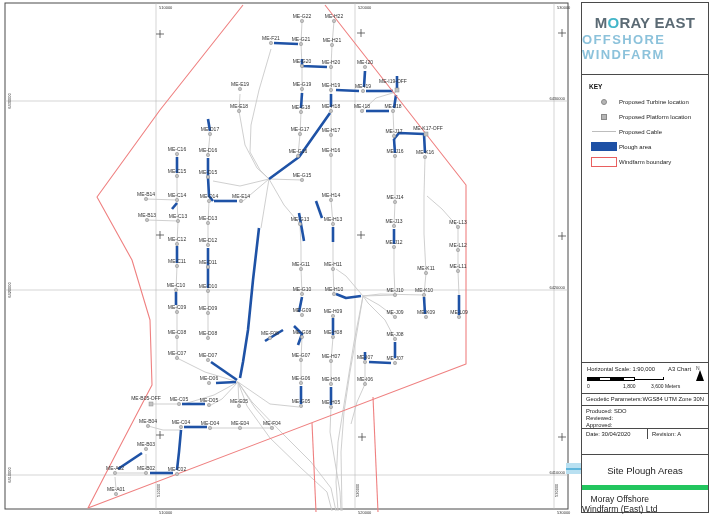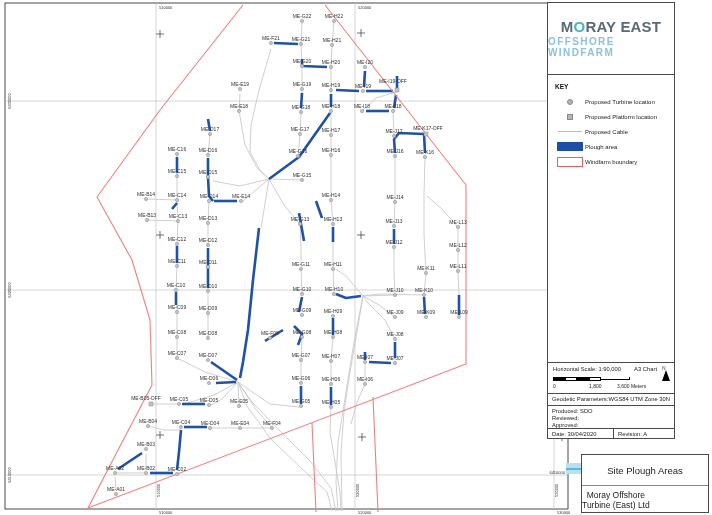--- a/index.html
+++ b/index.html
@@ -2,26 +2,26 @@
 <html><head>
 <meta charset="utf-8">
 <style>
   html,body{margin:0;padding:0;}
   body{
     position:relative;width:712px;height:515px;background:#ffffff;
     font-family:"Liberation Sans", sans-serif;overflow:hidden;
   }
   #map-svg{position:absolute;left:0;top:0;}
   .panel-box{position:absolute;background:#fff;border:1px solid #4a4a4a;box-sizing:border-box;}
-  #info-box{left:547px;top:2px;width:128px;height:437px;}
+  #info-box{left:581px;top:2px;width:128px;height:509px;}
   #title-box{left:581px;top:454px;width:128px;height:59px;}
   .logo-area{height:71px;border-bottom:1px solid #4a4a4a;display:flex;flex-direction:column;justify-content:center;align-items:center;}
   .logo-title{font-size:15px;font-weight:bold;color:#5b6a74;letter-spacing:0.2px;line-height:16px;}
   .logo-title .teal-o{color:#43b6c9;}
-  .logo-sub{font-size:10px;font-weight:bold;color:#8cc2db;letter-spacing:1.4px;margin-top:1px;}
+  .logo-sub{font-size:13px;font-weight:bold;color:#8cc2db;letter-spacing:1.4px;margin-top:1px;}
   .key-area{padding:8px 7px 0 7px;}
   .key-heading{font-size:6.5px;font-weight:bold;color:#111;margin-bottom:7px;}
   .key-row{display:flex;align-items:center;margin-bottom:6px;height:9px;}
   .key-marker-cell{width:30px;display:flex;justify-content:center;align-items:center;flex:0 0 30px;}
   .key-label{font-size:6px;color:#222;}
   .mk-dot{width:4px;height:4px;border-radius:50%;background:#b5b5b5;border:1px solid #8a8a8a;}
   .mk-square{width:4px;height:4px;background:#b5b5b5;border:1px solid #8a8a8a;}
   .mk-line{width:24px;border-top:1px solid #bdbdbd;}
   .mk-plough{width:26px;height:9px;background:#1d50a5;}
   .mk-boundary{width:24px;height:8px;background:#fff;border:1.3px solid #e95f5f;}
@@ -36,21 +36,21 @@
   .sc-a3{position:absolute;top:3px;right:17px;font-size:5.8px;color:#222;}
   .sc-bar{position:absolute;top:14px;left:5px;height:4px;display:flex;}
   .sc-seg{width:12px;height:4px;border:0.5px solid #000;box-sizing:border-box;}
   .sc-seg.b{background:#000;} .sc-seg.w{background:#fff;}
   .sc-tail{width:28px;height:2px;border-bottom:1px solid #000;border-right:1px solid #000;}
   .sc-ticks{position:absolute;top:20px;left:5px;right:2px;font-size:5px;color:#222;}
   .sc-t0{position:absolute;left:0;} .sc-t1{position:absolute;left:36px;} .sc-t2{position:absolute;left:64px;}
   .north-arrow{position:absolute;top:2px;right:3px;width:10px;height:18px;}
   .na-n{font-size:5px;color:#444;position:absolute;top:0;left:1px;}
   .na-tri{position:absolute;top:5px;left:1px;width:0;height:0;border-left:4px solid transparent;border-right:4px solid transparent;border-bottom:11px solid #000;}
-  .tb-title{height:30px;border-bottom:1px solid #22c55e;display:flex;align-items:center;justify-content:center;font-size:9.5px;color:#222;}
+  .tb-title{height:30px;border-bottom:5px solid #22c55e;display:flex;align-items:center;justify-content:center;font-size:9.5px;color:#222;}
   .tb-company{height:27px;display:flex;align-items:center;justify-content:flex-start;text-align:center;font-size:8.5px;color:#222;line-height:10px;}
   .edge-mark{position:absolute;left:566px;top:463px;width:15px;height:11px;background:#b9e0f1;}
   .edge-mark-line{position:absolute;left:0;top:5px;width:15px;height:2px;background:#5fb6dc;}
 </style>
 </head>
 <body>
 
 <svg id="map-svg" width="712" height="515" viewBox="0 0 712 515">
     <rect x="5" y="3" width="563" height="506" fill="#ffffff" stroke="#4a4a4a" stroke-width="1"></rect>
     <polyline points="156,3 156,509" fill="none" stroke="#b9b9b9" stroke-width="0.6" stroke-linejoin="round"></polyline>
@@ -469,15 +469,15 @@
   <div class="abs date-sec">
     <span class="date-cell">Date: 30/04/2020</span>
     <span class="rev-cell">Revision: A</span>
   </div>
 </div>
 
 <div id="title-box" class="panel-box" style="position:absolute;">
   <div class="tb-title">Site Plough Areas</div>
   <div class="tb-company">
     <span><span>Moray Offshore</span><br>
-    <span>Turbine (East) Ltd</span></span>
+    <span>Windfarm (East) Ltd</span></span>
   </div>
 </div>
 
 </body></html>

